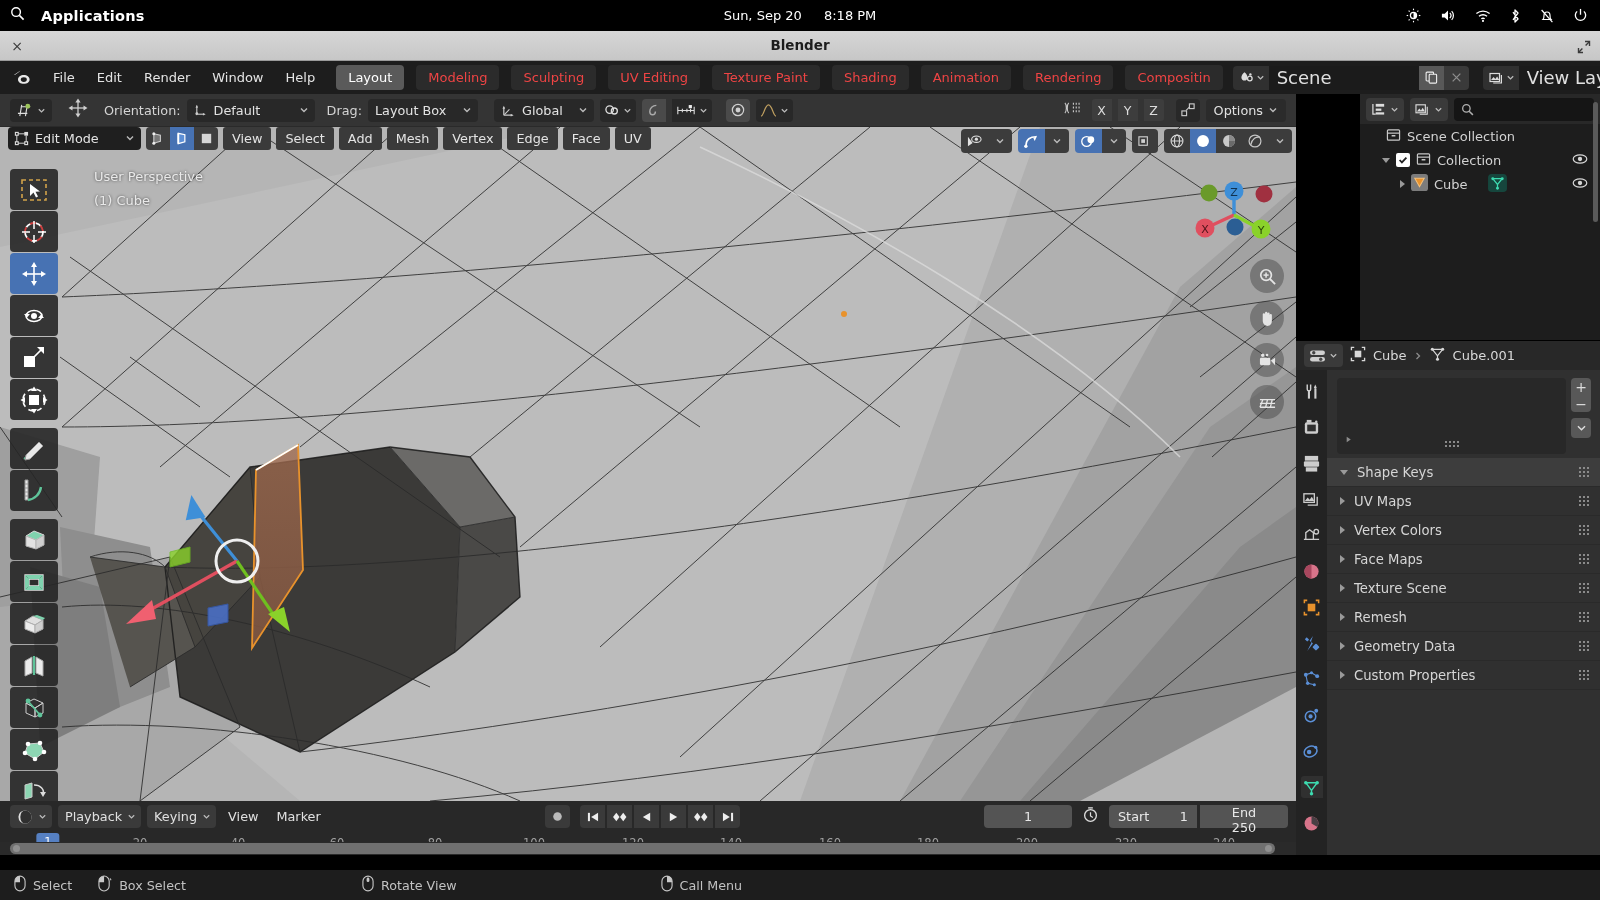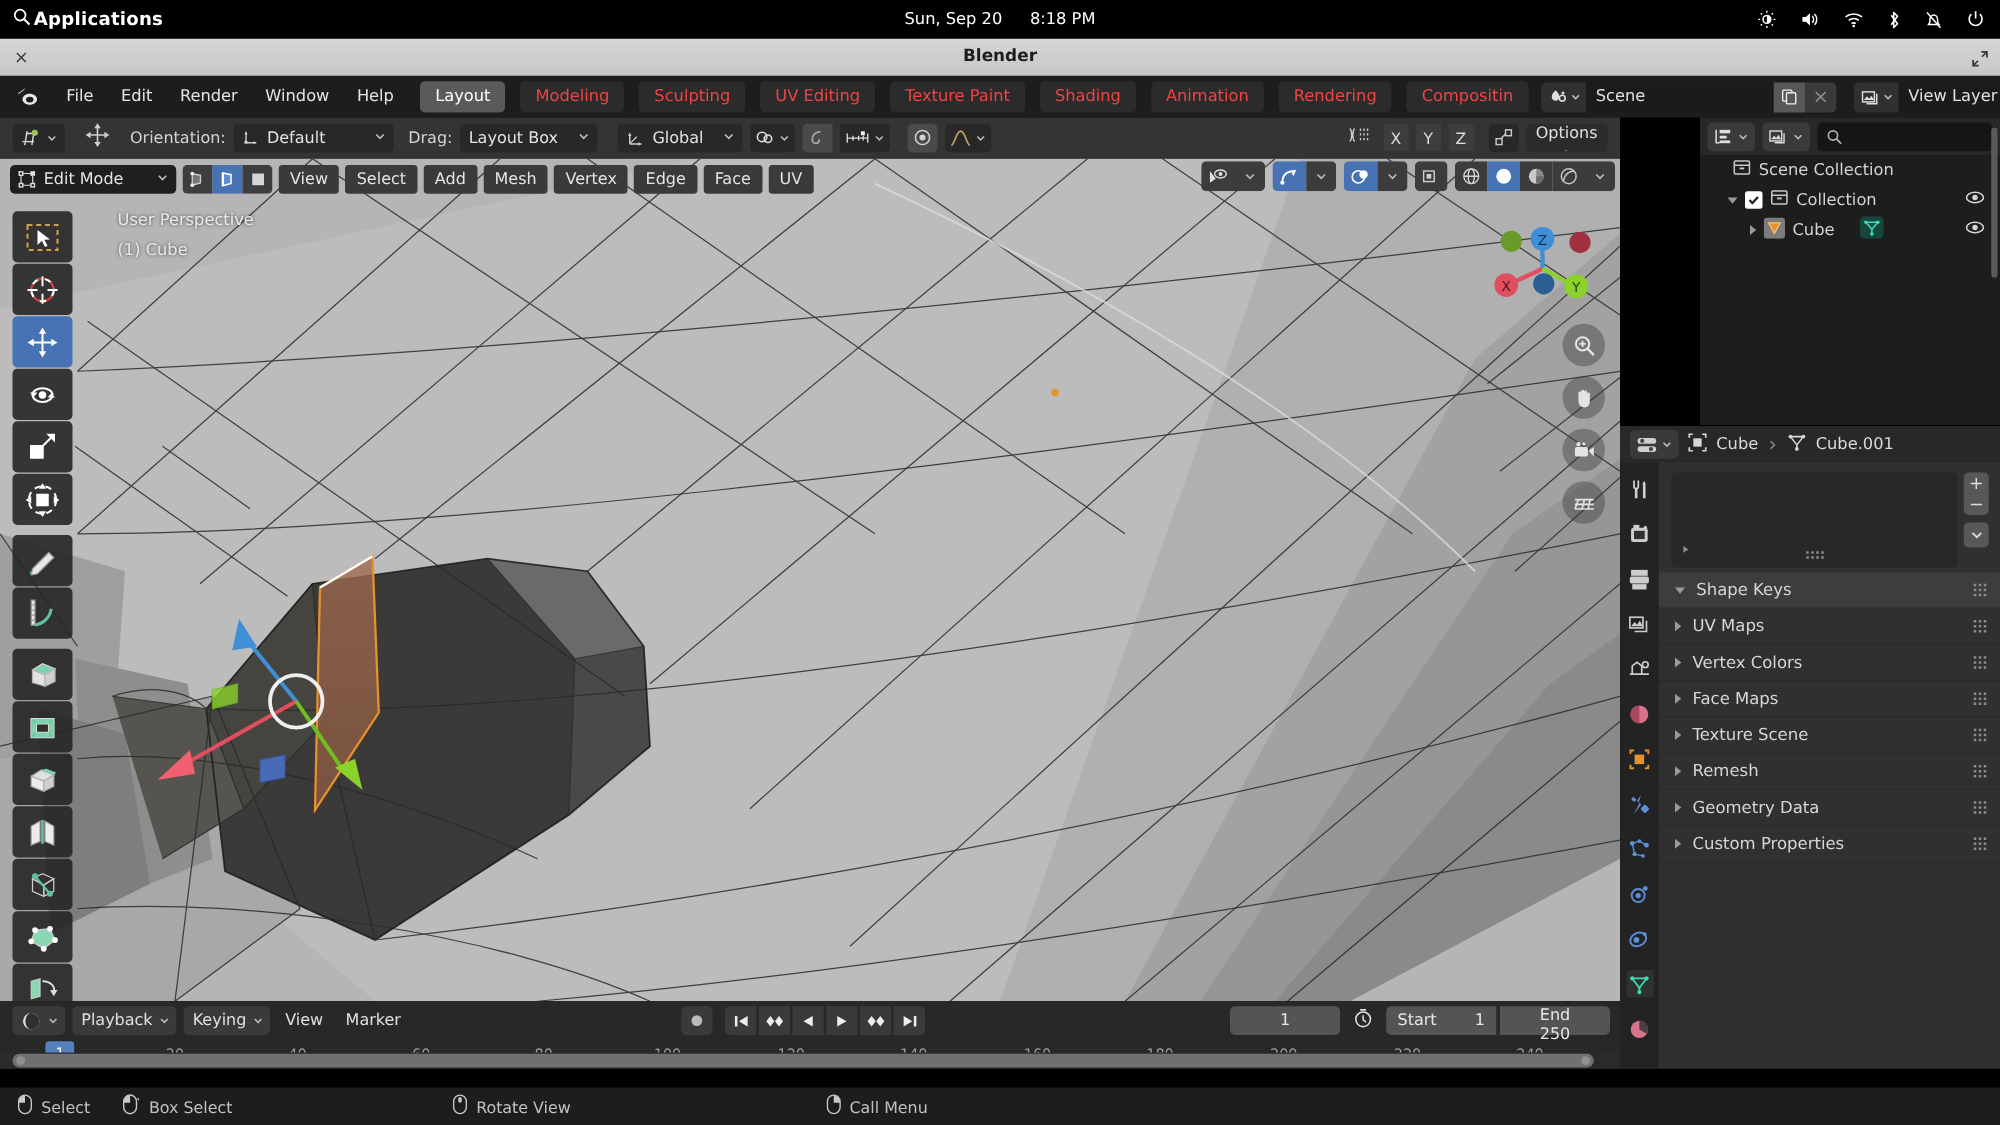--- a/index.html
+++ b/index.html
@@ -11,21 +11,21 @@
     -webkit-font-smoothing: antialiased;
   }
   #app { position: relative; width: 1600px; height: 900px; }
 
   
   .os-bar {
     position: absolute; top: 0; left: 0; width: 1600px; height: 31px;
     background: #000; color: #fff;
     display: flex; align-items: center;
   }
-  .os-left { display: flex; align-items: center; gap: 2px; margin-left: 10px; }
+  .os-left { display: flex; align-items: center; gap: 16px; margin-left: 10px; }
   .os-apps { font-size: 14.5px; font-weight: bold; color: #fff; letter-spacing: .2px; }
   .os-center {
     position: absolute; left: 0; right: 0; text-align: center;
     font-size: 13px; color: #fff;
   }
   .os-center span { margin: 0 9px; }
   .os-right {
     position: absolute; right: 12px; display: flex; align-items: center; gap: 19px;
   }
   .os-right svg { display: block; }
@@ -66,21 +66,21 @@
   .wstab.active { background: #5a5a5a; color: #fff; }
   .scene-block {
     display: flex; align-items: center; margin-left: 10px;
   }
   .icon-btn-dark {
     background: #303030; border-radius: 4px 0 0 4px; height: 24px;
     display: flex; align-items: center; padding: 0 4px 0 6px; gap: 2px;
   }
   .txt-field {
     background: #1b1b1b; height: 24px; display: flex; align-items: center;
-    padding: 0 8px; color: #e0e0e0; font-size: 13px; min-width: 120px;
+    padding: 0 8px; color: #e0e0e0; font-size: 18px; min-width: 120px;
   }
   .sq-btn {
     background: #585858; height: 24px; width: 25px;
     display: flex; align-items: center; justify-content: center;
   }
   .sq-btn.dim { background: #3a3a3a; }
   .sq-btn.last { border-radius: 0 4px 4px 0; }
 
   
   .toolsettings {
@@ -104,27 +104,27 @@
     background: #282828; border-radius: 4px; height: 23px; min-width: 23px;
     display: flex; align-items: center; justify-content: center; gap: 3px; padding: 0 4px;
   }
   .tsq.on { background: #4a4a4a; }
   .axis-btn {
     background: #3d3d3d; width: 20px; height: 22px; color: #ddd; font-size: 12.5px;
     display: flex; align-items: center; justify-content: center;
   }
   .opt-btn {
     background: #2b2b2b; border-radius: 4px; height: 23px; padding: 0 8px;
-    display: flex; align-items: center; gap: 5px; color: #e0e0e0; font-size: 12.8px; flex-direction: column;
+    display: flex; align-items: center; gap: 5px; color: #e0e0e0; font-size: 12.8px;
   }
 
   
   .viewheader {
     position: absolute; top: 127px; left: 0; width: 1296px; height: 28px;
-    display: flex; align-items: flex-end; gap: 5px; padding-left: 8px;
+    display: flex; align-items: flex-start; gap: 5px; padding-left: 8px;
     background: transparent; z-index: 6;
   }
   .mode-sel {
     background: #1f1f1f; border-radius: 4px; height: 23px;
     display: flex; align-items: center; gap: 6px; padding: 0 6px;
     color: #e4e4e4; font-size: 12.8px; width: 133px;
   }
   .mode-sel .chev { margin-left: auto; }
   .selmode-group { display: flex; border-radius: 4px; overflow: hidden; }
   .selmode {

